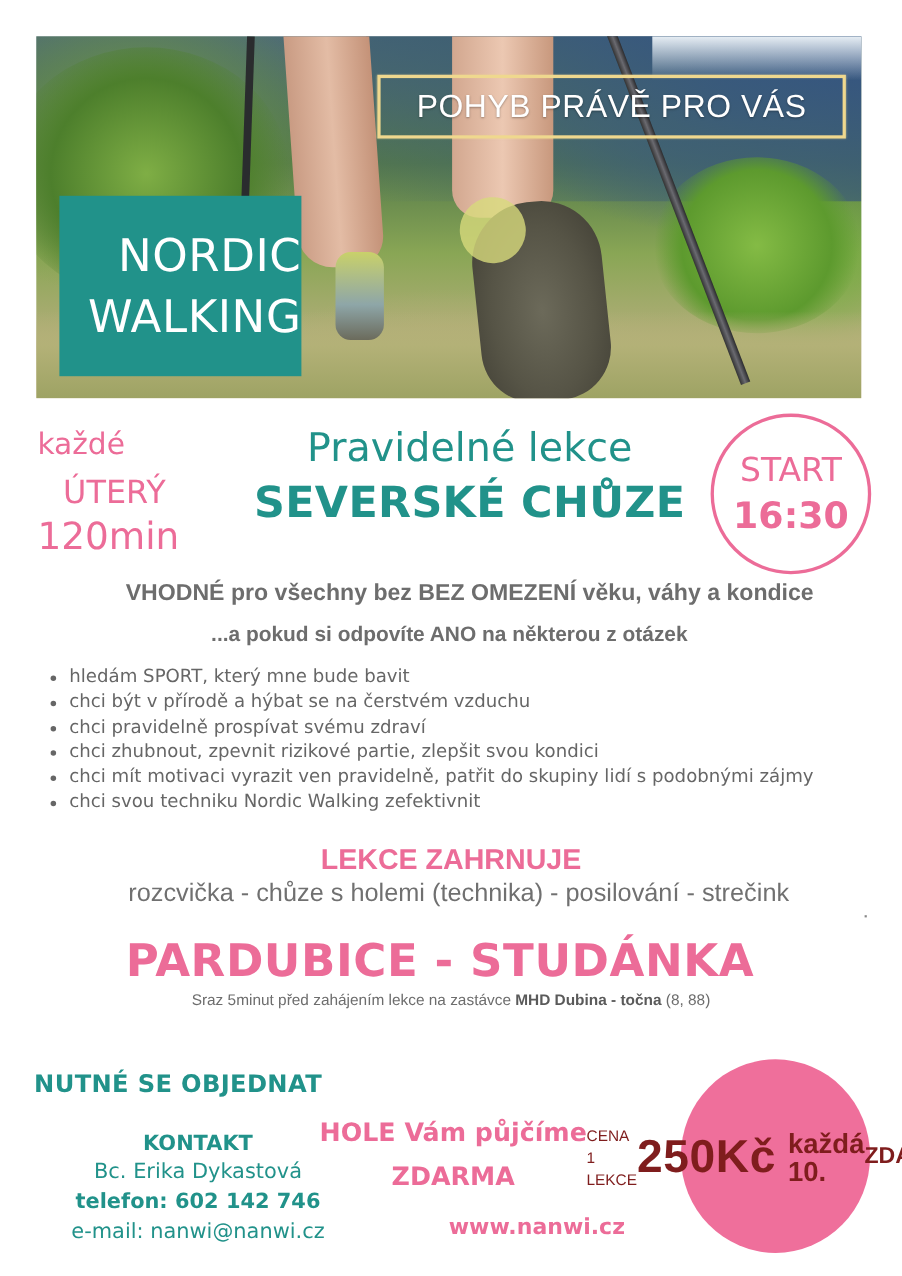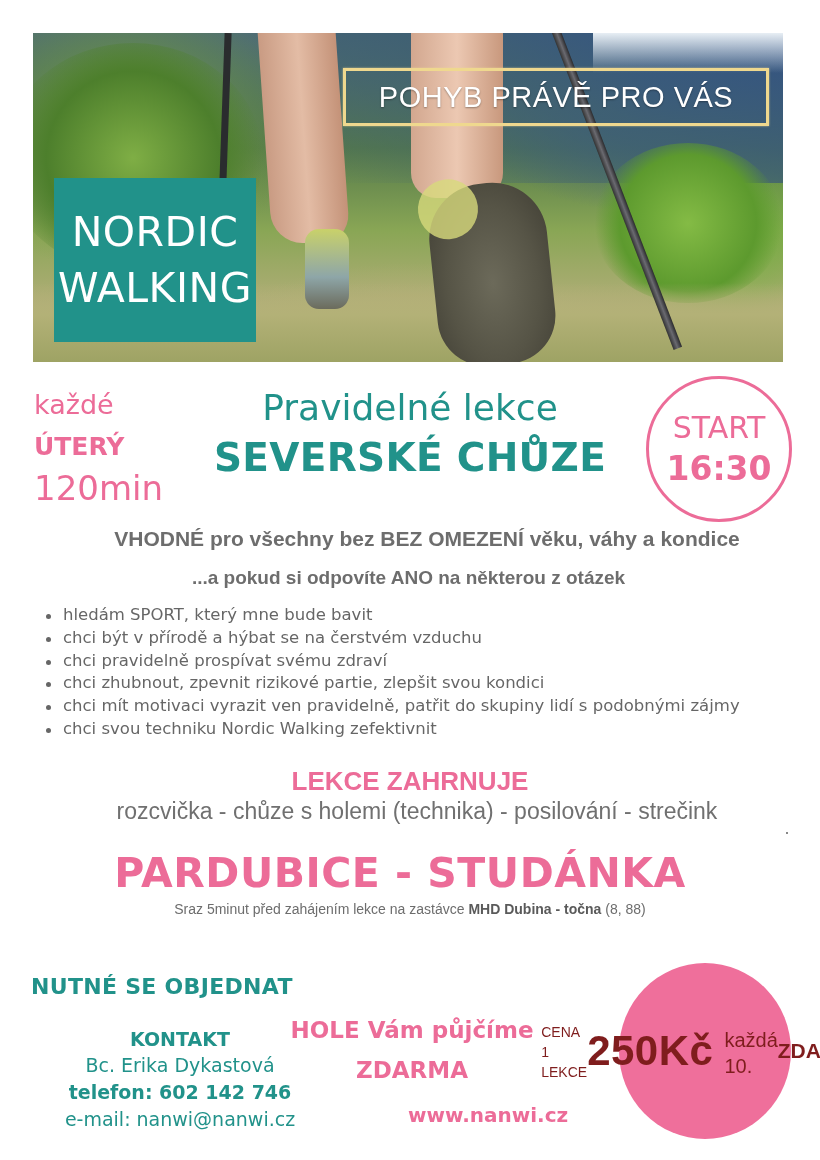--- a/index.html
+++ b/index.html
@@ -50,32 +50,32 @@
     border: 3px solid #efd88e; box-sizing: border-box;
     display: flex; align-items: center; justify-content: center;
     box-shadow: 0 0 2px rgba(240,220,150,.7);
   }
   .tagline-frame span {
     color: #ffffff; font-family: "Liberation Sans", sans-serif; font-size: 29px; letter-spacing: .5px;
     text-shadow: 0 1px 2px rgba(0,0,0,.35);
   }
 
   .title-box {
-    left: 54px; top: 178px; width: 202px; height: 164px; background: #21928a;
-    display: flex; flex-direction: column; align-items: center; justify-content: center;
+    left: 54px; top: 178px; width: 220px; height: 164px; background: #21928a;
+    display: flex; flex-direction: column; align-items: flex-end; justify-content: center;
   }
   .title-box span { color: #ffffff; font-family: "DejaVu Sans", sans-serif; font-size: 41px; line-height: 56px; letter-spacing: .5px; }
 
   
   .day-block { left: 34px; top: 386px; width: 140px; color: #ec6c98; }
   .day-each { font-size: 27px; line-height: 38px; }
-  .day-name { font-size: 25px; font-weight: bold; line-height: 46px; }
+  .day-name { font-size: 29px; font-weight: normal; line-height: 46px; text-align: center; }
   .day-dur { font-size: 34px; line-height: 36px; }
 
-  .headline { left: 175px; top: 384px; width: 470px; text-align: center; color: #21928a; }
+  .headline { left: 192px; top: 384px; width: 470px; text-align: center; color: #21928a; }
   .headline-1 { font-size: 36px; line-height: 48px; }
   .headline-2 { font-size: 39px; font-weight: bold; line-height: 52px; letter-spacing: .3px; }
 
   .start-circle {
     left: 646px; top: 376px; width: 146px; height: 146px; border-radius: 50%;
     border: 3px solid #ec6c98; box-sizing: border-box;
     display: flex; flex-direction: column; align-items: center; justify-content: center; color: #ec6c98;
   }
   .start-label { font-size: 30px; line-height: 40px; }
   .start-time { font-size: 33px; font-weight: bold; line-height: 42px; }
@@ -112,21 +112,21 @@
   .poles { left: 262px; top: 1010px; width: 300px; text-align: center; color: #ec6c98; font-weight: bold; font-size: 23px; line-height: 40px; }
   .website { left: 408px; top: 1100px; color: #ec6c98; font-weight: bold; font-size: 20px; line-height: 30px; }
 
   .price-circle {
     left: 619px; top: 963px; width: 172px; height: 176px; border-radius: 50%; background: #ef6f9b;
     display: flex; flex-direction: row; align-items: center; justify-content: center; color: #7f1d1d;
     font-family: "Liberation Sans", sans-serif;
   }
   .price-label { font-size: 14px; line-height: 20px; margin-top: 2px; }
   .price-value { font-size: 42px; font-weight: bold; line-height: 48px; letter-spacing: .5px; }
-  .price-note1 { font-size: 20px; font-weight: normal; line-height: 26px; margin-top: 4px; padding-left: 11px; }
+  .price-note1 { font-size: 25px; font-weight: bold; line-height: 26px; margin-top: 4px; padding-left: 11px; }
   .price-note2 { font-size: 21px; font-weight: bold; line-height: 26px; }
   .stray-dot { left: 786px; top: 832px; width: 2px; height: 2px; background: #888; }
 </style>
 </head>
 <body>
 
 <div class="abs hero">
   <div class="abs bush-left"></div>
   <div class="abs mountain"></div>
   <div class="abs sky"></div>

